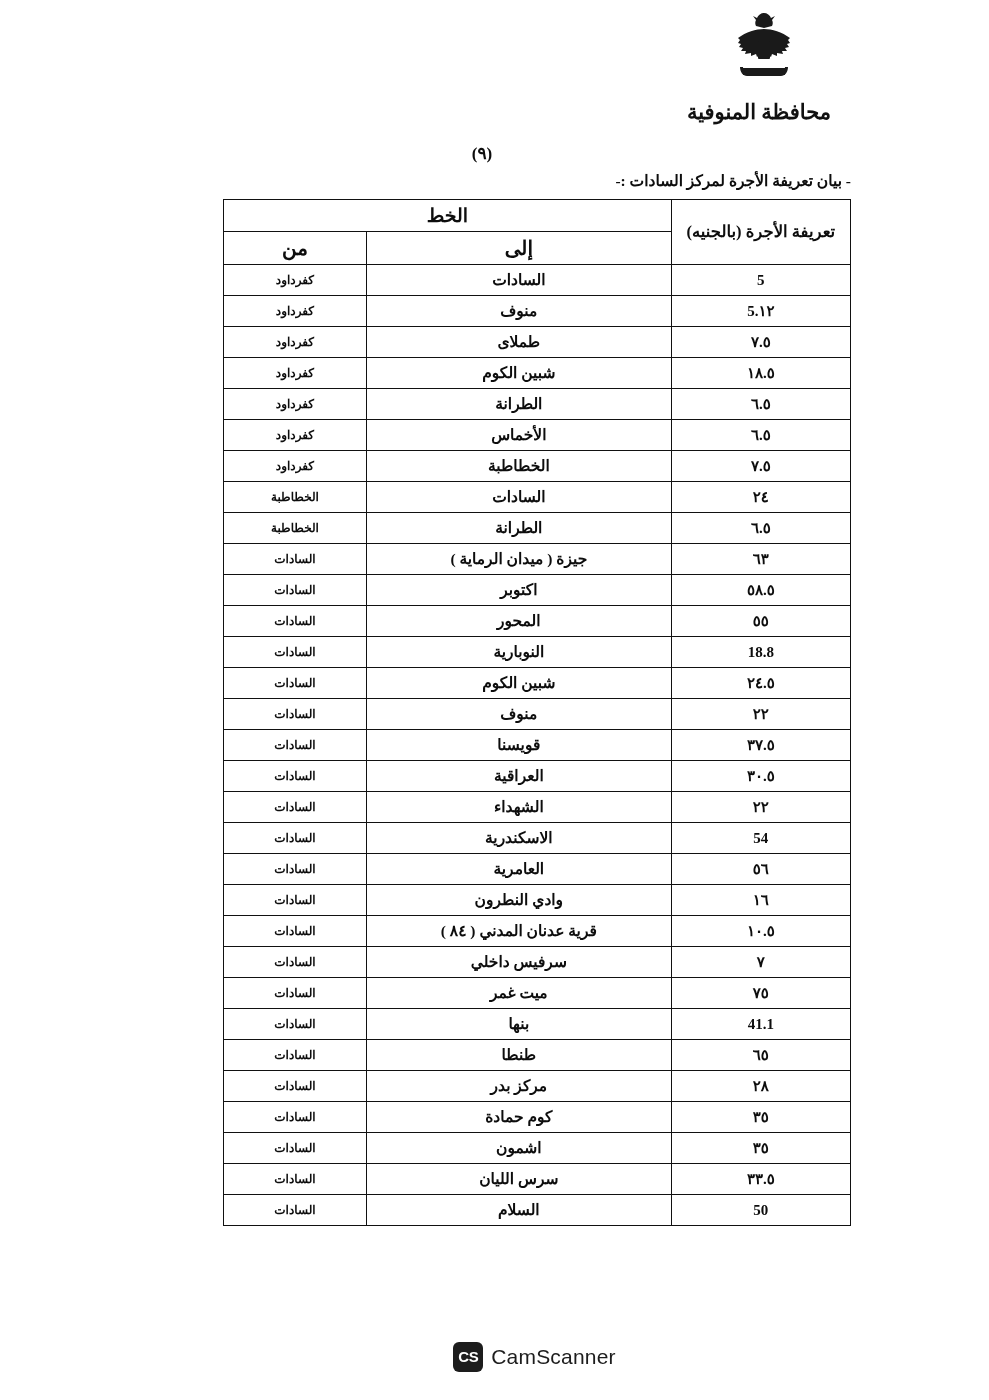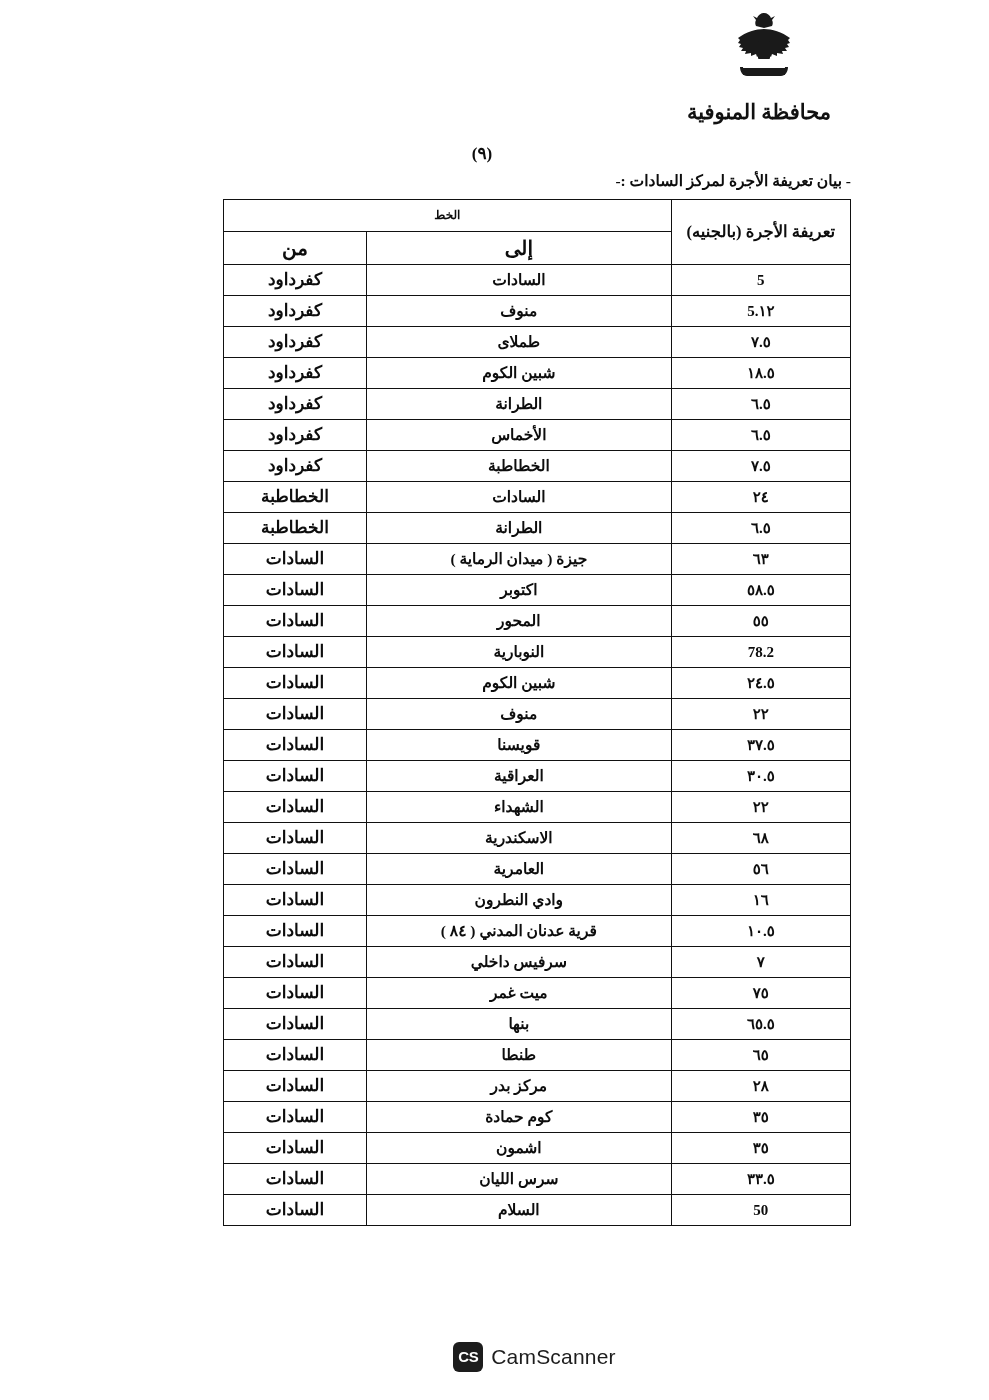--- a/index.html
+++ b/index.html
@@ -81,39 +81,39 @@
     font-weight: bold;
     padding: 0;
     height: 30px;
     line-height: 30px;
     white-space: nowrap;
     overflow: hidden;
   }
   table.fare th.hdr-line {
     height: 31px;
     line-height: 31px;
-    font-size: 12px;
+    font-size: 19px;
   }
   table.fare th.hdr-fare {
     font-size: 16.5px;
     line-height: 1.15;
     padding: 0 4px;
   }
   table.fare th.hdr-sub {
     font-size: 20px;
     height: 32px;
     line-height: 32px;
   }
   col.c-fare { width: 28.6%; }
   col.c-to   { width: 48.6%; }
   col.c-from { width: 22.8%; }
 
   td.fare-val { font-size: 15px; }
   td.to-val   { font-size: 15.5px; }
-  td.from-val { font-size: 17px; }
+  td.from-val { font-size: 12px; }
 
   
   .camscanner {
     position: absolute;
     bottom: 28px;
     left: 5px;
     width: 100%;
     text-align: center;
     direction: ltr;
   }
@@ -244,21 +244,21 @@
           <td class="fare-val">٥٨.٥</td>
           <td class="to-val">اكتوبر</td>
           <td class="from-val">السادات</td>
         </tr>
         <tr>
           <td class="fare-val">٥٥</td>
           <td class="to-val">المحور</td>
           <td class="from-val">السادات</td>
         </tr>
         <tr>
-          <td class="fare-val">78.2</td>
+          <td class="fare-val">18.8</td>
           <td class="to-val">النوبارية</td>
           <td class="from-val">السادات</td>
         </tr>
         <tr>
           <td class="fare-val">٢٤.٥</td>
           <td class="to-val">شبين الكوم</td>
           <td class="from-val">السادات</td>
         </tr>
         <tr>
           <td class="fare-val">٢٢</td>
@@ -274,21 +274,21 @@
           <td class="fare-val">٣٠.٥</td>
           <td class="to-val">العراقية</td>
           <td class="from-val">السادات</td>
         </tr>
         <tr>
           <td class="fare-val">٢٢</td>
           <td class="to-val">الشهداء</td>
           <td class="from-val">السادات</td>
         </tr>
         <tr>
-          <td class="fare-val">٦٨</td>
+          <td class="fare-val">54</td>
           <td class="to-val">الاسكندرية</td>
           <td class="from-val">السادات</td>
         </tr>
         <tr>
           <td class="fare-val">٥٦</td>
           <td class="to-val">العامرية</td>
           <td class="from-val">السادات</td>
         </tr>
         <tr>
           <td class="fare-val">١٦</td>
@@ -304,21 +304,21 @@
           <td class="fare-val">٧</td>
           <td class="to-val">سرفيس داخلي</td>
           <td class="from-val">السادات</td>
         </tr>
         <tr>
           <td class="fare-val">٧٥</td>
           <td class="to-val">ميت غمر</td>
           <td class="from-val">السادات</td>
         </tr>
         <tr>
-          <td class="fare-val">٦٥.٥</td>
+          <td class="fare-val">41.1</td>
           <td class="to-val">بنها</td>
           <td class="from-val">السادات</td>
         </tr>
         <tr>
           <td class="fare-val">٦٥</td>
           <td class="to-val">طنطا</td>
           <td class="from-val">السادات</td>
         </tr>
         <tr>
           <td class="fare-val">٢٨</td>

